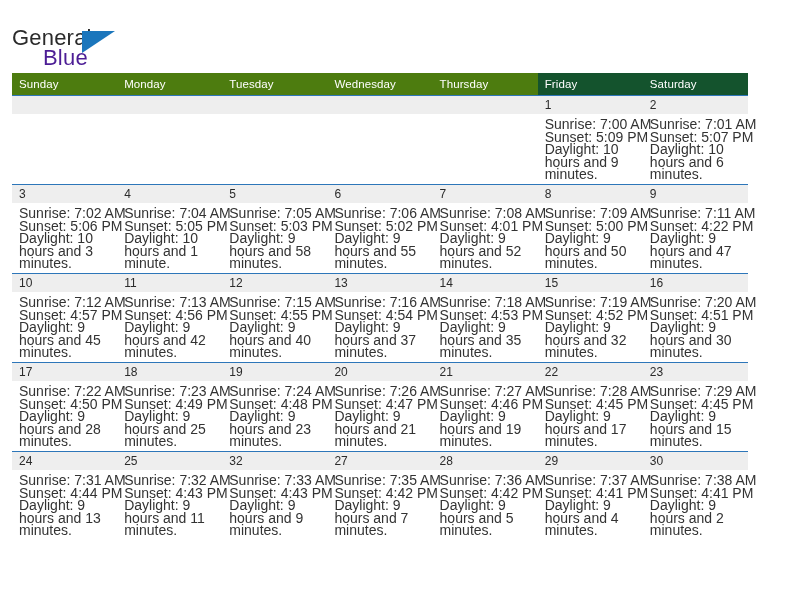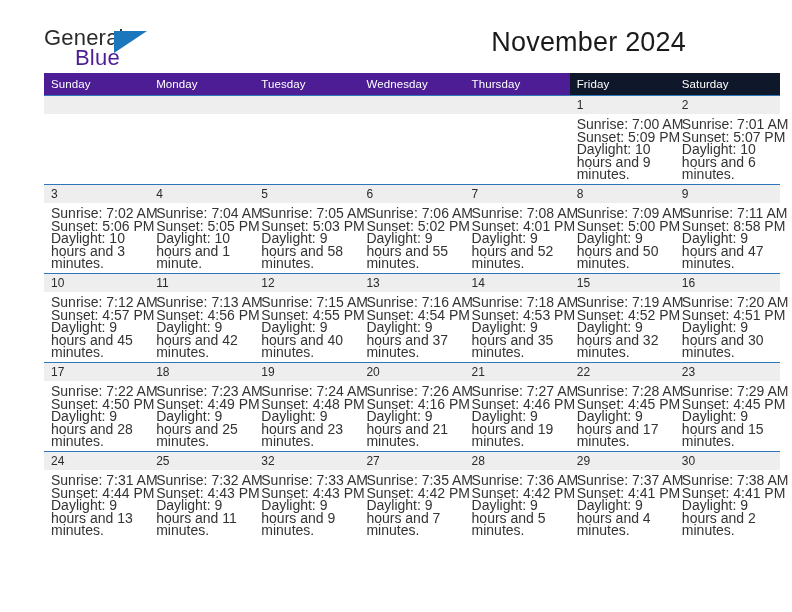--- a/index.html
+++ b/index.html
@@ -10,21 +10,20 @@
     background: #ffffff;
     font-family: "Liberation Sans", sans-serif;
     overflow: hidden;
   }
 
   .page {
     position: relative;
     width: 668px;
     height: 612px;
     padding: 0 12px;
-    margin-left: 32px;
   }
 
   
   .top-bar {
     height: 73px;
     display: flex;
     align-items: flex-start;
     justify-content: space-between;
     padding-top: 27px;
   }
@@ -78,31 +77,31 @@
   }
 
   
   .calendar {
     width: 736px;
     border-collapse: collapse;
     table-layout: fixed;
   }
 
   .calendar th {
-    background: #4c1d95;
+    background: #4d7c0f;
     color: #ffffff;
     font-size: 11.5px;
     font-weight: normal;
     text-align: left;
     padding: 5px 0 5px 7px;
     height: 21px;
     letter-spacing: .1px;
   }
   .calendar th.weekend {
-    background: #0f172a;
+    background: #14532d;
   }
 
   .calendar td {
     width: 105.14px;
     height: 89px;
     vertical-align: top;
     background: #ffffff;
     border-top: 1px solid #2d76b9;
     padding: 0;
   }
@@ -135,21 +134,20 @@
 
   <div class="top-bar">
 
     <div class="logo">
       <span class="logo-general">General</span>
       <span class="logo-triangle"></span>
       <span class="logo-blue">Blue</span>
     </div>
 
     <div class="title-block">
-      <div class="cal-title">November 2024</div>
     </div>
 
   </div>
 
   <table class="calendar">
     <thead>
       <tr id="header-row">
           <th>Sunday</th>
           <th>Monday</th>
           <th>Tuesday</th>
@@ -239,21 +237,21 @@
             <div class="cell-body">
               <div>Sunrise: 7:09 AM</div>
               <div>Sunset: 5:00 PM</div>
               <div class="daylight-line">Daylight: 9 hours and 50 minutes.</div>
             </div>
           </td>
           <td>
             <div class="daynum-strip">9</div>
             <div class="cell-body">
               <div>Sunrise: 7:11 AM</div>
-              <div>Sunset: 8:58 PM</div>
+              <div>Sunset: 4:22 PM</div>
               <div class="daylight-line">Daylight: 9 hours and 47 minutes.</div>
             </div>
           </td>
         </tr>
         <tr class="week-row">
           <td>
             <div class="daynum-strip">10</div>
             <div class="cell-body">
               <div>Sunrise: 7:12 AM</div>
               <div>Sunset: 4:57 PM</div>
@@ -331,21 +329,21 @@
             <div class="cell-body">
               <div>Sunrise: 7:24 AM</div>
               <div>Sunset: 4:48 PM</div>
               <div class="daylight-line">Daylight: 9 hours and 23 minutes.</div>
             </div>
           </td>
           <td>
             <div class="daynum-strip">20</div>
             <div class="cell-body">
               <div>Sunrise: 7:26 AM</div>
-              <div>Sunset: 4:16 PM</div>
+              <div>Sunset: 4:47 PM</div>
               <div class="daylight-line">Daylight: 9 hours and 21 minutes.</div>
             </div>
           </td>
           <td>
             <div class="daynum-strip">21</div>
             <div class="cell-body">
               <div>Sunrise: 7:27 AM</div>
               <div>Sunset: 4:46 PM</div>
               <div class="daylight-line">Daylight: 9 hours and 19 minutes.</div>
             </div>

